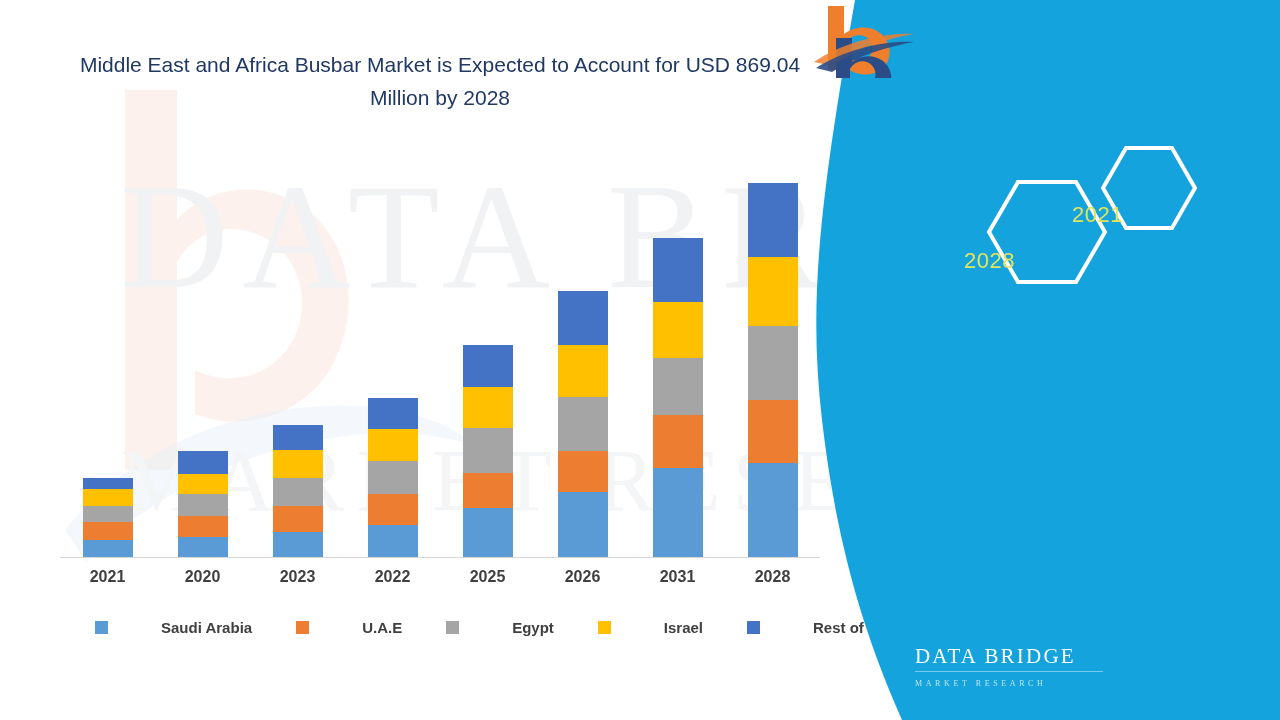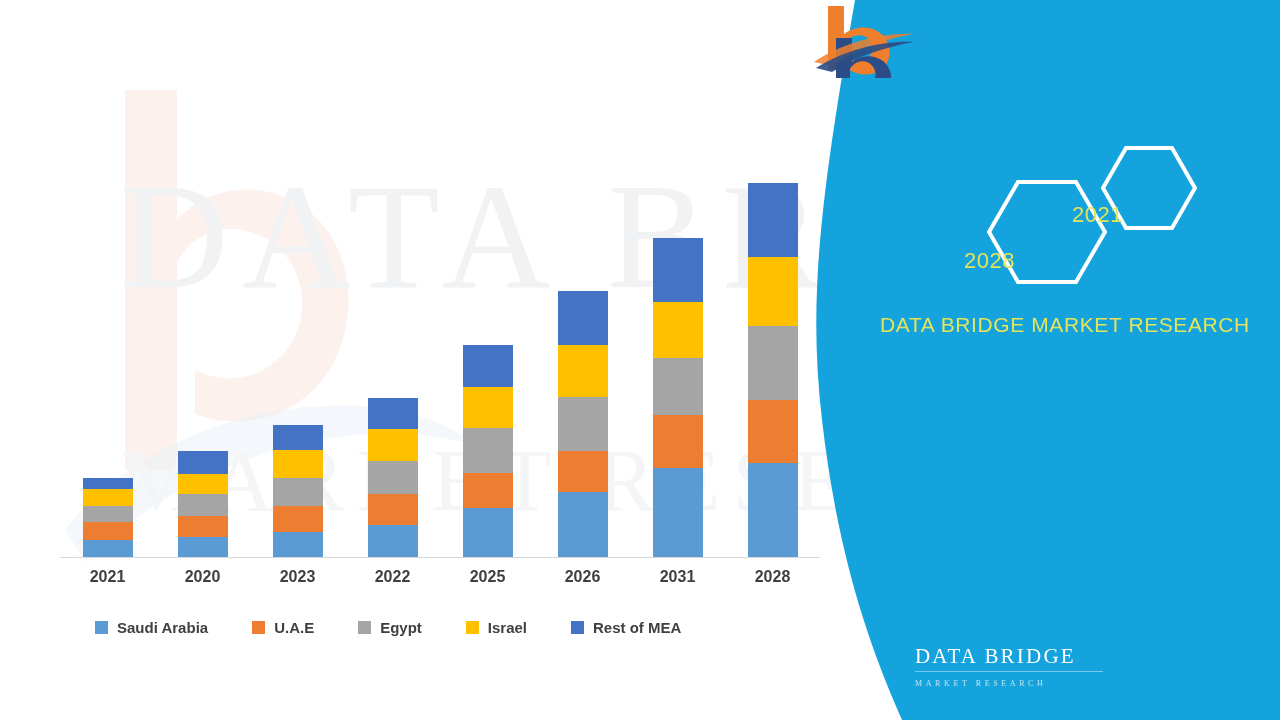--- a/index.html
+++ b/index.html
@@ -106,21 +106,21 @@
   .x-label{
     flex:1 1 0;text-align:center;color:#404040;font-size:16px;font-weight:bold;
   }
 
   .legend{
     position:absolute;left:95px;top:612px;width:700px;height:30px;
     display:flex;align-items:center;
   }
   .legend-item{display:flex;align-items:center;margin-right:44px;}
   .legend-swatch{width:13px;height:13px;margin-right:9px;flex:0 0 auto;}
-  .legend-text{color:#404040;font-size:15px;font-weight:bold;white-space:nowrap;}
+  .legend-text{color:#404040;font-size:15px;font-weight:bold;white-space:nowrap;margin-left:44px;}
 </style>
 </head>
 <body>
 
 <div id="root">
 
   <div class="bg-watermark">
     <svg class="wm-mark" viewBox="0 0 330 420">
       <path d="M40,20 L92,20 L92,150 C120,118 170,110 210,132 C262,160 278,232 250,290
                C224,344 160,364 110,344 L110,300 C146,318 188,306 208,270
@@ -129,20 +129,21 @@
     <svg class="wm-swoosh" viewBox="0 0 420 230">
       <path d="M5,150 C70,66 190,20 300,26 C350,29 392,44 416,66
                C380,54 330,50 286,56 C190,68 92,112 26,182 Z" fill="#eaf1f8"></path>
     </svg>
     <div class="wm-line1">DATA BRIDGE</div>
     <div class="wm-line2">MARKET RESEARCH</div>
   </div>
 
   <div class="chart-area">
 
+    <div class="chart-title">Middle East and Africa Busbar Market is Expected to Account for USD 869.04 Million by 2028</div>
 
     <div class="plot">
       <div class="bars" id="bars">
           <div class="bar-col">
             <div class="bar-stack">
               <div class="seg" style="height: 11px; background: rgb(68, 114, 196);"></div>
               <div class="seg" style="height: 17px; background: rgb(255, 192, 0);"></div>
               <div class="seg" style="height: 16px; background: rgb(165, 165, 165);"></div>
               <div class="seg" style="height: 18px; background: rgb(237, 125, 49);"></div>
               <div class="seg" style="height: 17px; background: rgb(91, 155, 213);"></div>
@@ -259,21 +260,20 @@
 
       <div class="hexwrap">
         <svg viewBox="0 0 320 160">
           <polygon points="186,8 232,8 255,48 232,88 186,88 163,48" fill="none" stroke="#ffffff" stroke-width="4"></polygon>
           <polygon points="78,42 136,42 165,92 136,142 78,142 49,92" fill="none" stroke="#ffffff" stroke-width="4"></polygon>
         </svg>
         <div class="hex-label hex-2028-label">2028</div>
         <div class="hex-label hex-2021-label">2021</div>
       </div>
 
-      <div class="rp-brand">DATA BRIDGE MARKET RESEARCH</div>
 
       <svg class="rp-logo" viewBox="0 0 260 78">
         <path d="M18,6 L34,6 L34,34 C44,26 60,25 70,33 C82,42 83,60 72,69 C62,77 46,76 37,68
                  L37,56 C43,62 53,63 59,57 C65,51 63,41 56,37 C49,33 40,36 34,43 L34,70 L18,70 Z" fill="#F07F2D"></path>
         <path d="M30,40 L46,40 L46,66 C56,58 72,57 82,65 C93,74 94,92 83,101
                  L30,101 Z" fill="#2B4C86" opacity="0"></path>
         <path d="M22,44 L40,44 L40,72 C50,64 66,63 76,71 C88,81 88,99 77,107 L22,107 Z" fill="#2B4C86" opacity="0"></path>
         <path d="M26,38 L42,38 C42,38 42,62 42,62 C50,55 64,54 73,61 C84,70 84,86 73,94
                  C64,101 48,101 40,94 L40,82 C46,88 56,89 62,83 C68,77 66,67 59,63
                  C52,59 44,62 40,69 L40,96 L26,96 Z" fill="#2B4C86"></path>

